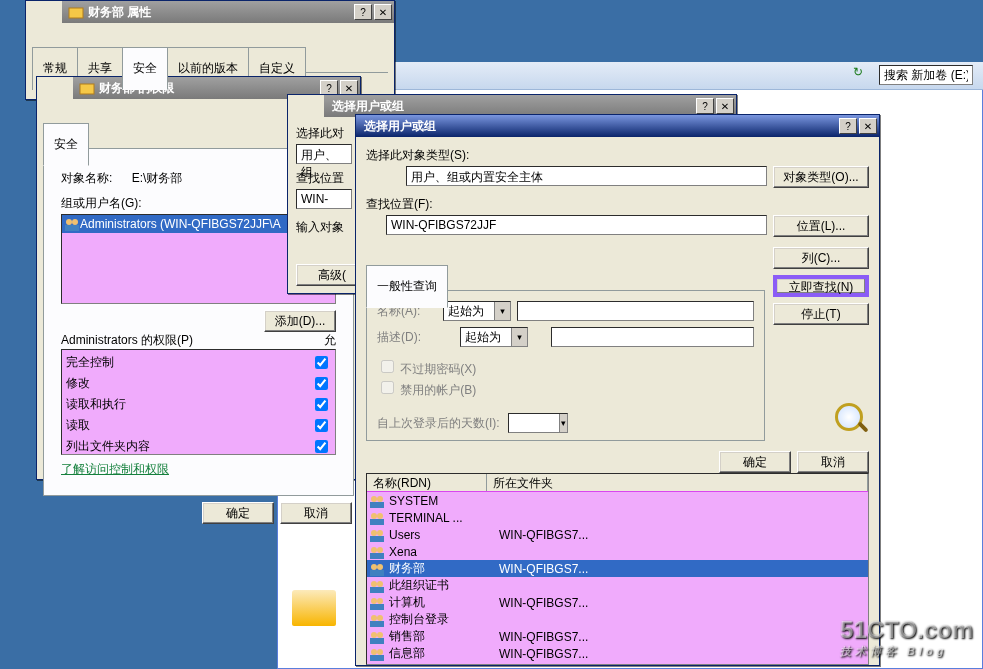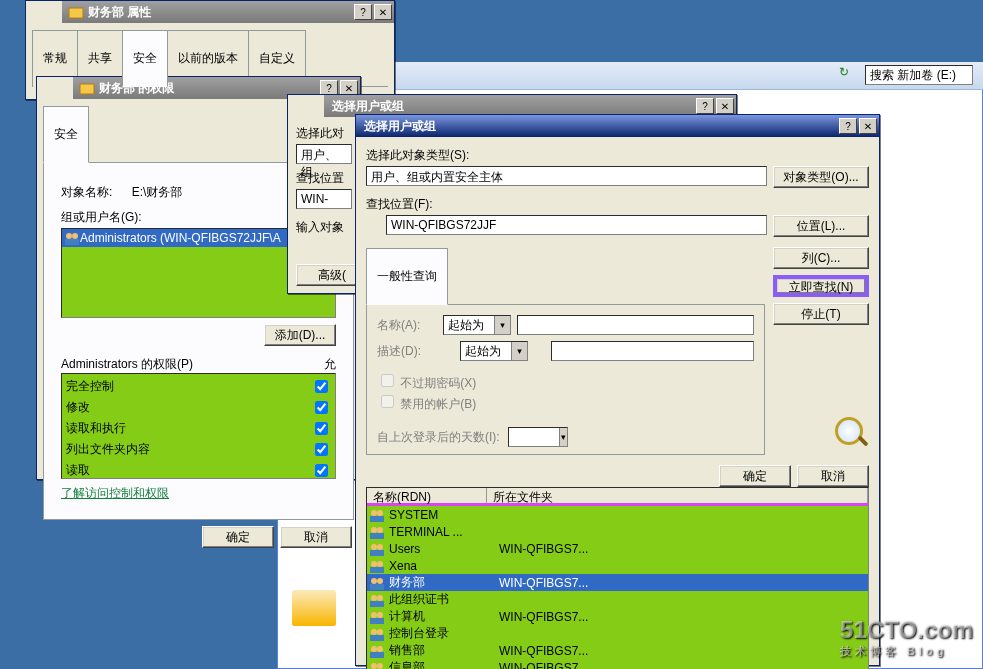--- a/index.html
+++ b/index.html
@@ -35,43 +35,43 @@
     background:#d4d0c8;
     border:1px solid #fff;
     border-right-color:#404040; border-bottom-color:#404040;
     margin-left:2px;
     display:flex; align-items:center; justify-content:center;
     font-family: Marlett, Arial; font-size:10px; color:#000;
     cursor:pointer;
   }
   .tabs { display:flex; margin:6px 6px 0 6px; border-bottom:1px solid #919b9c; }
   .tab {
-    padding:19px 10px;
+    padding:12px 10px;
     border:1px solid #919b9c;
     border-bottom:none;
     background:#ece9d8;
     margin-right:-1px;
-    position:relative; top:1px;
+    position:relative; top:18px;
     cursor:pointer;
   }
   .tab.active { background:#fcfcfe; border-bottom:1px solid #fcfcfe; z-index:1; }
   .panel { margin:0 6px 6px 6px; padding:17px; background:#fcfcfe; border:1px solid #919b9c; border-top:none; }
   .btn {
     min-width:72px; height:22px;
     background:#ece9d8;
     border:1px solid #404040;
     border-top-color:#fff; border-left-color:#fff;
     box-shadow: inset -1px -1px 0 #808080, inset 1px 1px 0 #d4d0c8;
     padding:0 8px;
     cursor:pointer;
     font-size:12px;
   }
   .btn-row { display:flex; justify-content:flex-end; gap:6px; margin-top:6px; }
   .listbox {
-    background:#84cc16; border:1px inset #808080;
+    background:#f0abfc; border:1px inset #808080;
     overflow:auto;
   }
   .textfield {
     background:#fff; border:1px inset #808080;
     height:20px; padding:2px 4px;
     font-size:12px;
   }
   .permtable { width:100%; border-collapse:collapse; }
   .permtable td { padding:1px 2px; }
   .permtable input[type=checkbox]{ }
@@ -79,36 +79,36 @@
   .combo {
     display:inline-flex; align-items:center;
     background:#fff; border:1px inset #808080;
     height:20px;
   }
   .combo span { padding:0 4px; min-width:50px; }
   .combo .drop { width:16px; height:18px; background:#d4d0c8; border-left:1px solid #808080; display:flex; align-items:center; justify-content:center; font-size:9px; }
   .disabled-label { color:#808080; }
   .header-row {
     background:#ece9d8;
-    border-bottom:3px solid #d946ef;
+    border-bottom:1px solid #d946ef;
     display:flex;
     height:18px;
   }
   .header-row div { border-right:1px solid #919b9c; padding:1px 6px; }
   .result-row { display:flex; align-items:center; height:17px; padding:0 2px; }
   .result-row.selected { background:#316ac5; color:#fff; }
   .result-row .ricon { width:16px; height:16px; margin-right:4px; flex-shrink:0; }
   .svg-people { width:16px; height:16px; }
   .watermark {
     position:absolute; right:10px; bottom:10px;
     color:rgba(255,255,255,.5);
     font-family:Arial; font-weight:bold; font-size:24px;
     text-shadow:1px 1px 2px #000;
   }
-  .watermark small { display:block; font-size:11px; letter-spacing:4px; }
+  .watermark small { display:block; font-size:11px; letter-spacing:4px;font-style:italic; }
   .folder-icon {
     width:44px; height:36px;
     background:linear-gradient(#fceabb,#f8b500);
     border-radius:3px 3px 2px 2px;
     position:relative;
   }
   .magnifier { width:34px; height:34px; position:relative; }
   .magnifier::before {
     content:""; position:absolute; width:22px; height:22px;
     border:3px solid #c0a020; border-radius:50%;
@@ -120,21 +120,21 @@
     left:22px; top:22px; border-radius:2px;
   }
 </style>
 </head>
 <body>
 
 <div style="position:absolute; left:277px; top:62px; width:706px; height:607px; background:#fff; border:1px solid #5a7edc;"></div>
 <div style="position:absolute; left:277px; top:62px; width:706px; height:28px; background:linear-gradient(#e4ecf7,#c7d8ee); border-bottom:1px solid #9db7d9;"></div>
 <div style="position:absolute; right:10px; top:65px; display:flex; align-items:center; gap:6px;">
   <div style="width:20px;height:20px;color:#1a7a1a;">↻</div>
-  <input class="textfield" style="width: 108px;" value="搜索 新加卷 (E:)">
+  <input class="textfield" style="width: 94px;" value="搜索 新加卷 (E:)">
 </div>
 
 <div class="window" style="left:25px; top:0; width:370px; height:100px;">
   <div class="titlebar inactive">
     <svg class="icon">
         <rect x="1" y="4" width="14" height="10" fill="#f5c847" stroke="#b07c1c"></rect>
       </svg>
     <span class="title">财务部 属性</span>
     <div class="btns">
       <div>?</div>
@@ -176,45 +176,45 @@
             <circle cx="5" cy="6" r="3" fill="#f0c070"></circle>
             <circle cx="11" cy="6" r="3" fill="#f0c070"></circle>
             <rect x="1" y="9" width="14" height="6" fill="#4080c0"></rect>
           </svg>
         <span>Administrators (WIN-QFIBGS72JJF\A</span>
       </div>
     </div>
     <div class="btn-row">
       <button class="btn">添加(D)...</button>
     </div>
-    <div style="margin-top:10px; display:flex;">
+    <div style="display:flex;">
       <span style="flex:1">Administrators 的权限(P)</span>
       <span>允</span>
     </div>
     <div class="listbox" style="height:106px; padding:2px;">
       <table class="permtable">
         <tbody>
             <tr>
               <td>完全控制</td>
               <td align="right"><input type="checkbox" checked="" style=""></td>
             </tr>
         <tr>
               <td>修改</td>
               <td align="right"><input type="checkbox" checked="" style=""></td>
             </tr>
         <tr>
               <td>读取和执行</td>
               <td align="right"><input type="checkbox" checked="" style=""></td>
             </tr>
         <tr>
-              <td>列出文件夹内容</td>
+              <td>读取</td>
               <td align="right"><input type="checkbox" checked="" style=""></td>
             </tr>
         <tr>
-              <td>读取</td>
+              <td>列出文件夹内容</td>
               <td align="right"><input type="checkbox" checked="" style=""></td>
             </tr>
       </tbody>
         </table>
     </div>
     <div style="margin-top:6px;"><a class="link">了解访问控制和权限</a></div>
   </div>
   <div class="btn-row" style="padding:0 8px 8px 0;">
     <button class="btn">确定</button>
     <button class="btn">取消</button>
@@ -247,21 +247,21 @@
   <div class="titlebar">
     <span class="title" style="padding-left:6px;">选择用户或组</span>
     <div class="btns">
       <div>?</div>
       <div>✕</div>
     </div>
   </div>
   <div style="padding:10px;">
     <div>选择此对象类型(S):</div>
     <div style="display:flex; gap:6px; margin-top:2px;">
-      <div class="textfield" style="flex:1;">用户、组或内置安全主体</div>
+      <div class="textfield" style="flex:1;margin-left:40px;">用户、组或内置安全主体</div>
       <button class="btn" style="min-width:96px">对象类型(O)...</button>
     </div>
     <div style="margin-top:8px;">查找位置(F):</div>
     <div style="display:flex; gap:6px; margin-top:2px;padding-left:20px;">
       <div class="textfield" style="flex:1;">WIN-QFIBGS72JJF</div>
       <button class="btn" style="min-width:96px">位置(L)...</button>
     </div>
 
     <div style="display:flex; gap:8px; margin-top:10px;">
       <div style="flex:1;">

